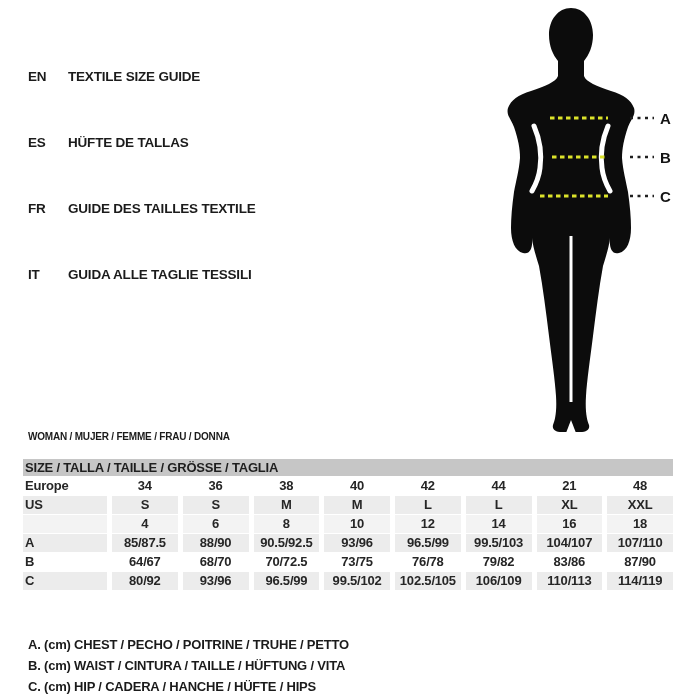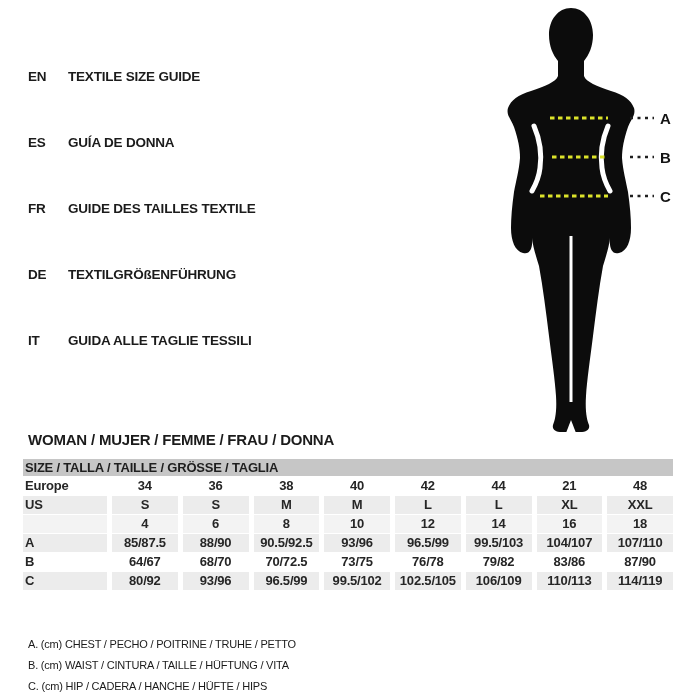--- a/index.html
+++ b/index.html
@@ -15,61 +15,57 @@
   }
   .lang-block{
     position:absolute;left:28px;top:21px;
     font-size:13.5px;font-weight:700;letter-spacing:-0.2px;line-height:20px;
   }
   .lang-row{display:flex;margin-top:46px;}
   .lang-code{width:40px;}
   .figure-svg{position:absolute;left:450px;top:0;width:250px;height:440px;}
   .section-title{
     position:absolute;left:28px;top:431px;
-    font-size:15px;font-weight:700;letter-spacing:-0.2px;
+    font-size:10px;font-weight:700;letter-spacing:-0.2px;
   }
   .size-table{
     position:absolute;left:18px;top:458px;width:660px;
     border-collapse:separate;border-spacing:5px 1px;table-layout:fixed;
     font-size:13px;font-weight:700;letter-spacing:-0.2px;color:#262626;
   }
   .size-table th{
     background:var(--header-bg);text-align:left;height:17px;
     padding:0 16px 0 2px;font-size:13px;color:#1e1e1e;font-weight:700;
   }
   .size-table td{height:18px;line-height:18px;text-align:center;padding:0;}
   .size-table td.row-label{text-align:left;padding-left:2px;}
   tr.shade-mid td{background:var(--stripe-mid);margin-left:24px;}
   tr.shade-light td{background:var(--stripe-light);}
   .legend-block{
     position:absolute;left:28px;top:634px;
-    font-size:11px;font-weight:400;letter-spacing:-0.2px;line-height:21px;
+    font-size:13px;font-weight:700;letter-spacing:-0.2px;line-height:21px;
   }
 </style>
 </head>
 <body>
 
 <div class="page">
 
   <div class="lang-block" id="lang-block">
       <div class="lang-row">
         <span class="lang-code">EN</span>
         <span class="lang-title">TEXTILE SIZE GUIDE</span>
       </div>
       <div class="lang-row">
         <span class="lang-code">ES</span>
-        <span class="lang-title">GUÍA DE DONNA</span>
+        <span class="lang-title">HÜFTE DE TALLAS</span>
       </div>
       <div class="lang-row">
         <span class="lang-code">FR</span>
         <span class="lang-title">GUIDE DES TAILLES TEXTILE</span>
-      </div>
-      <div class="lang-row">
-        <span class="lang-code">DE</span>
-        <span class="lang-title">TEXTILGRÖßENFÜHRUNG</span>
       </div>
       <div class="lang-row">
         <span class="lang-code">IT</span>
         <span class="lang-title">GUIDA ALLE TAGLIE TESSILI</span>
       </div>
     </div>
 
   <svg class="figure-svg" viewBox="0 0 250 440" aria-hidden="true">
     <path d="M121,8
          C134,8 143,20 143,35 C143,46 139,55 134,61 L134,76

